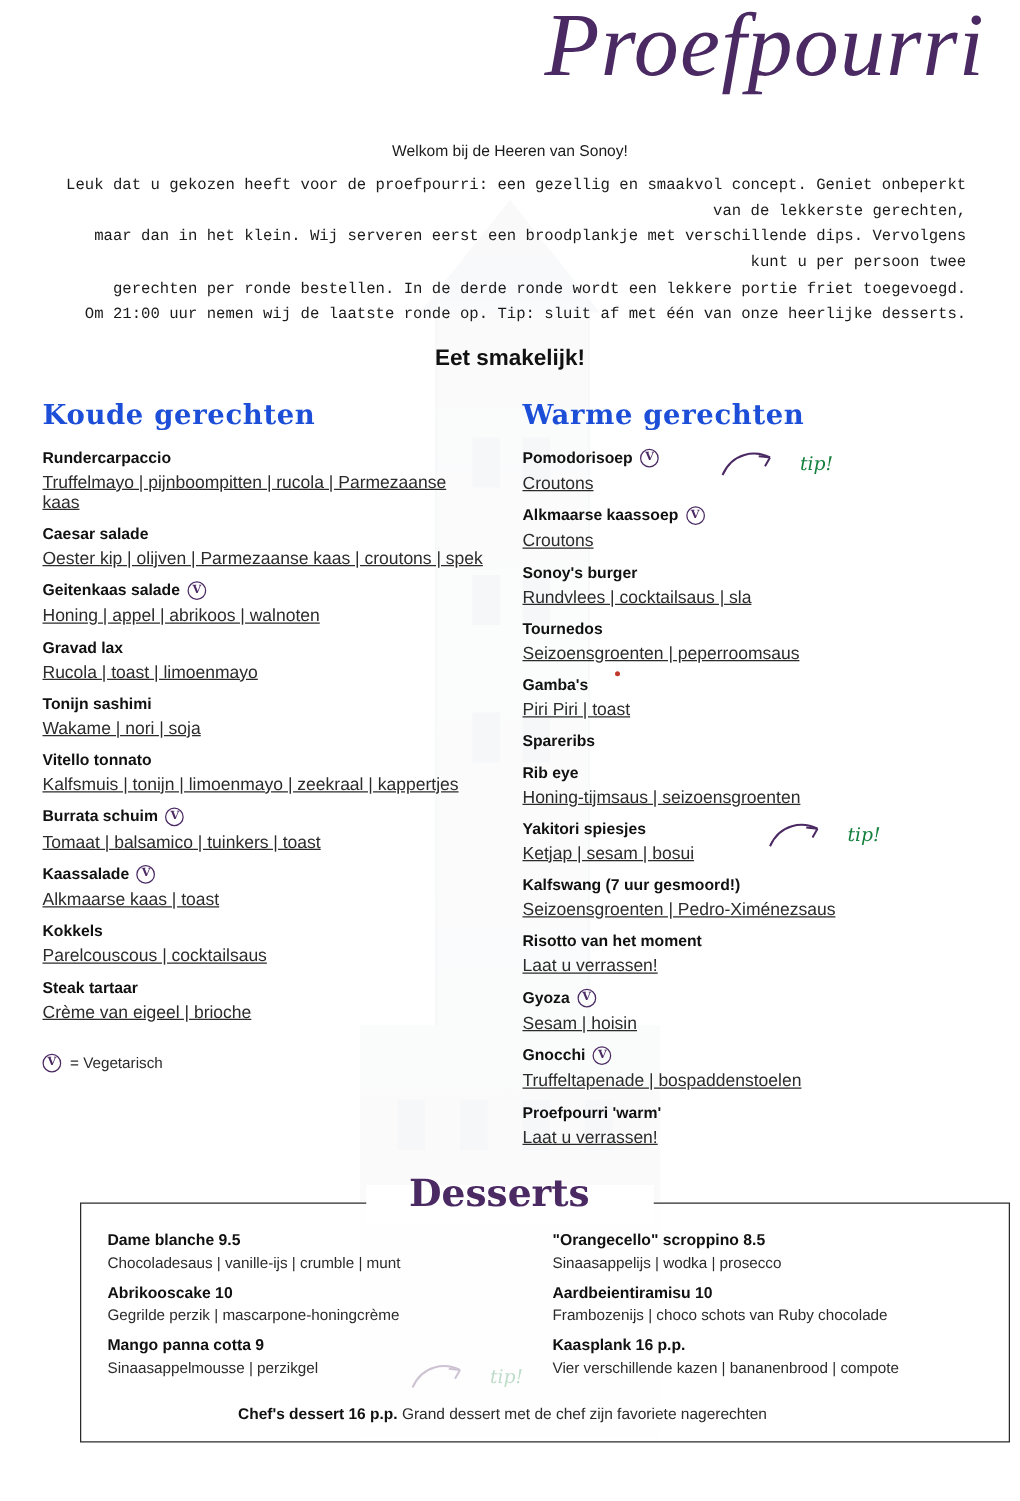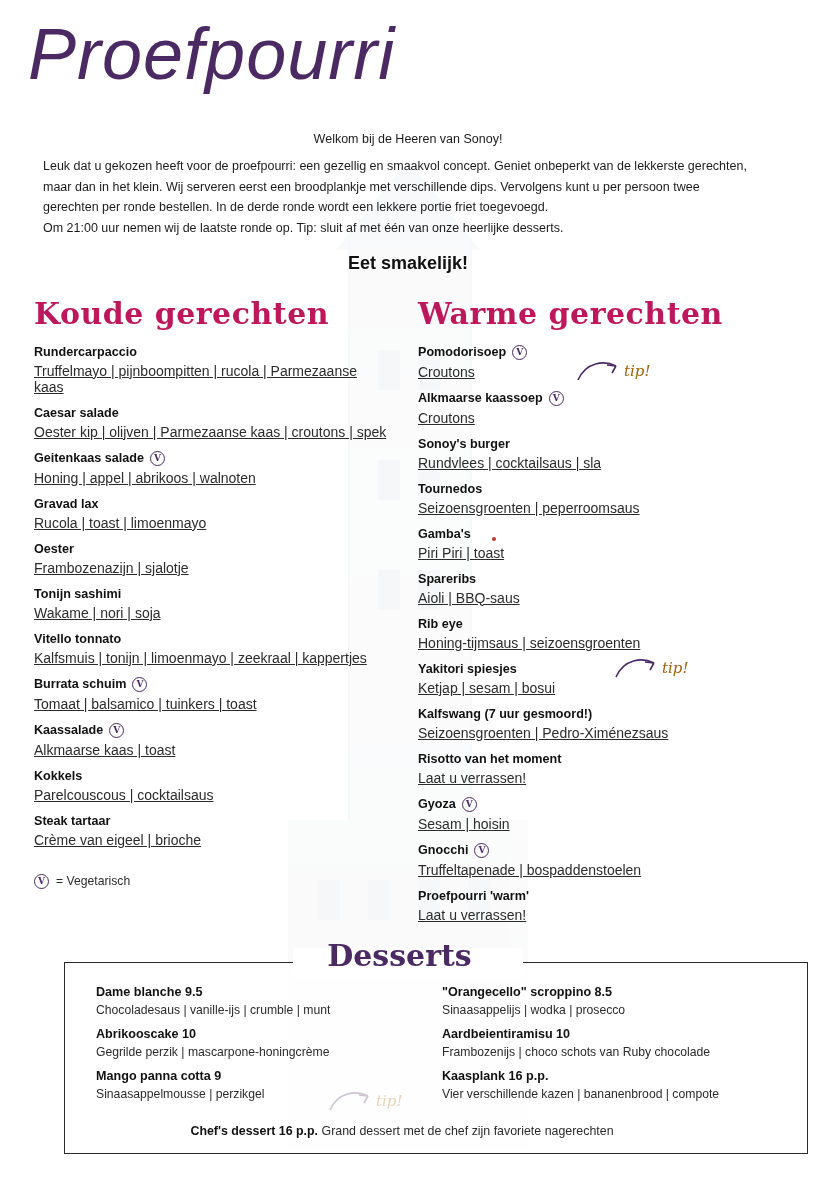--- a/index.html
+++ b/index.html
@@ -65,64 +65,64 @@
   }
   .wm-win {
     position: absolute;
     width: 22px;
     height: 40px;
     background: #aeb4bd;
   }
   .content { position: relative; z-index: 2; }
 
   .brand {
-    text-align: left;
-    font-family: Liberation Sans, sans-serif;
+    text-align: right;
+    font-family: Liberation Serif, serif;
     font-style: italic;
     font-size: 72px;
     color: #4b2a63;
     letter-spacing: 1px;
-    padding-top: 18px;
     line-height: 1.0;
   }
   .welcome {
     text-align: center;
     font-size: 12.5px;
     color: #1b1b1b;
     margin-top: 42px;
   }
   .intro {
-    text-align: left;
+    text-align: right;
     font-size: 12.5px;
     color: #1b1b1b;
     line-height: 1.65;
     margin: 10px auto 0;
     width: 730px;
+    font-family: Liberation Mono, monospace;
   }
   .eet {
     text-align: center;
     font-size: 18px;
     font-weight: bold;
     margin-top: 14px;
     color: #111;
   }
 
   .columns {
     display: flex;
     margin-top: 22px;
   }
   .col { width: 50%; box-sizing: border-box; }
   .col.left { padding-right: 18px; padding-left: 6px; }
   .col.right { padding-left: 10px; }
 
   .section-title {
     font-family: "DejaVu Serif", serif;
     font-weight: bold;
-    font-size: 30px;
-    color: #be185d;
+    font-size: 22px;
+    color: #1d4ed8;
     letter-spacing: 0.5px;
     margin-bottom: 14px;
   }
 
   .dish { margin-bottom: 11px; }
   .dish-name {
     font-size: 12.6px;
     font-weight: bold;
     color: #111;
     display: flex;
@@ -156,24 +156,24 @@
     display: flex;
     align-items: center;
     gap: 7px;
   }
 
   .tip {
     position: absolute;
     font-family: "DejaVu Serif", serif;
     font-style: italic;
     font-size: 15px;
-    color: #a16207;
+    color: #15803d;
     display: flex;
     align-items: center;
-    gap: 2px;
+    gap: 18px;
     white-space: nowrap;
   }
   .tip svg { display: block; }
 
   .dot-red {
     position: absolute;
     width: 4px; height: 4px;
     background: #c0392b;
     border-radius: 50%;
   }
@@ -211,21 +211,21 @@
   }
   .dessert-cols {
     position: absolute;
     left: 36px;
     top: 985px;
     width: 744px;
     display: flex;
     z-index: 4;
   }
   .dcol { width: 50%; box-sizing: border-box; }
-  .dcol.l { padding-left: 32px; }
+  .dcol.l { padding-left: 22px; }
   .dcol.r { padding-left: 6px; }
   .dessert { margin-bottom: 10px; }
   .dessert-name { font-size: 12.6px; font-weight: bold; color: #111; }
   .dessert-desc { font-size: 12.2px; color: #2b2b2b; margin-top: 4px; }
 
   .chef-row {
     position: absolute;
     left: 36px;
     top: 1124px;
     width: 676px;
@@ -290,24 +290,20 @@
             <span>Geitenkaas salade</span>
             <span class="veg">V</span>
           </div>
           <div class="dish-desc">Honing  |  appel  |  abrikoos  |  walnoten</div>
         </div>
         <div class="dish">
           <div class="dish-name">Gravad lax</div>
           <div class="dish-desc">Rucola  |  toast  |  limoenmayo</div>
         </div>
         <div class="dish">
-          <div class="dish-name">Oester</div>
-          <div class="dish-desc">Frambozenazijn  |  sjalotje</div>
-        </div>
-        <div class="dish">
           <div class="dish-name">Tonijn sashimi</div>
           <div class="dish-desc">Wakame  |  nori  |  soja</div>
         </div>
         <div class="dish">
           <div class="dish-name">Vitello tonnato</div>
           <div class="dish-desc">Kalfsmuis  |  tonijn  |  limoenmayo  |  zeekraal  |  kappertjes</div>
         </div>
         <div class="dish">
           <div class="dish-name">
             <span>Burrata schuim</span>
@@ -361,21 +357,20 @@
         <div class="dish">
           <div class="dish-name">Tournedos</div>
           <div class="dish-desc">Seizoensgroenten  |  peperroomsaus</div>
         </div>
         <div class="dish">
           <div class="dish-name">Gamba's</div>
           <div class="dish-desc">Piri Piri  |  toast</div>
         </div>
         <div class="dish">
           <div class="dish-name">Spareribs</div>
-          <div class="dish-desc">Aioli  |  BBQ-saus</div>
         </div>
         <div class="dish">
           <div class="dish-name">Rib eye</div>
           <div class="dish-desc">Honing-tijmsaus  |  seizoensgroenten</div>
         </div>
         <div class="dish">
           <div class="dish-name">Yakitori spiesjes</div>
           <div class="dish-desc">Ketjap  |  sesam  |  bosui</div>
         </div>
         <div class="dish">

